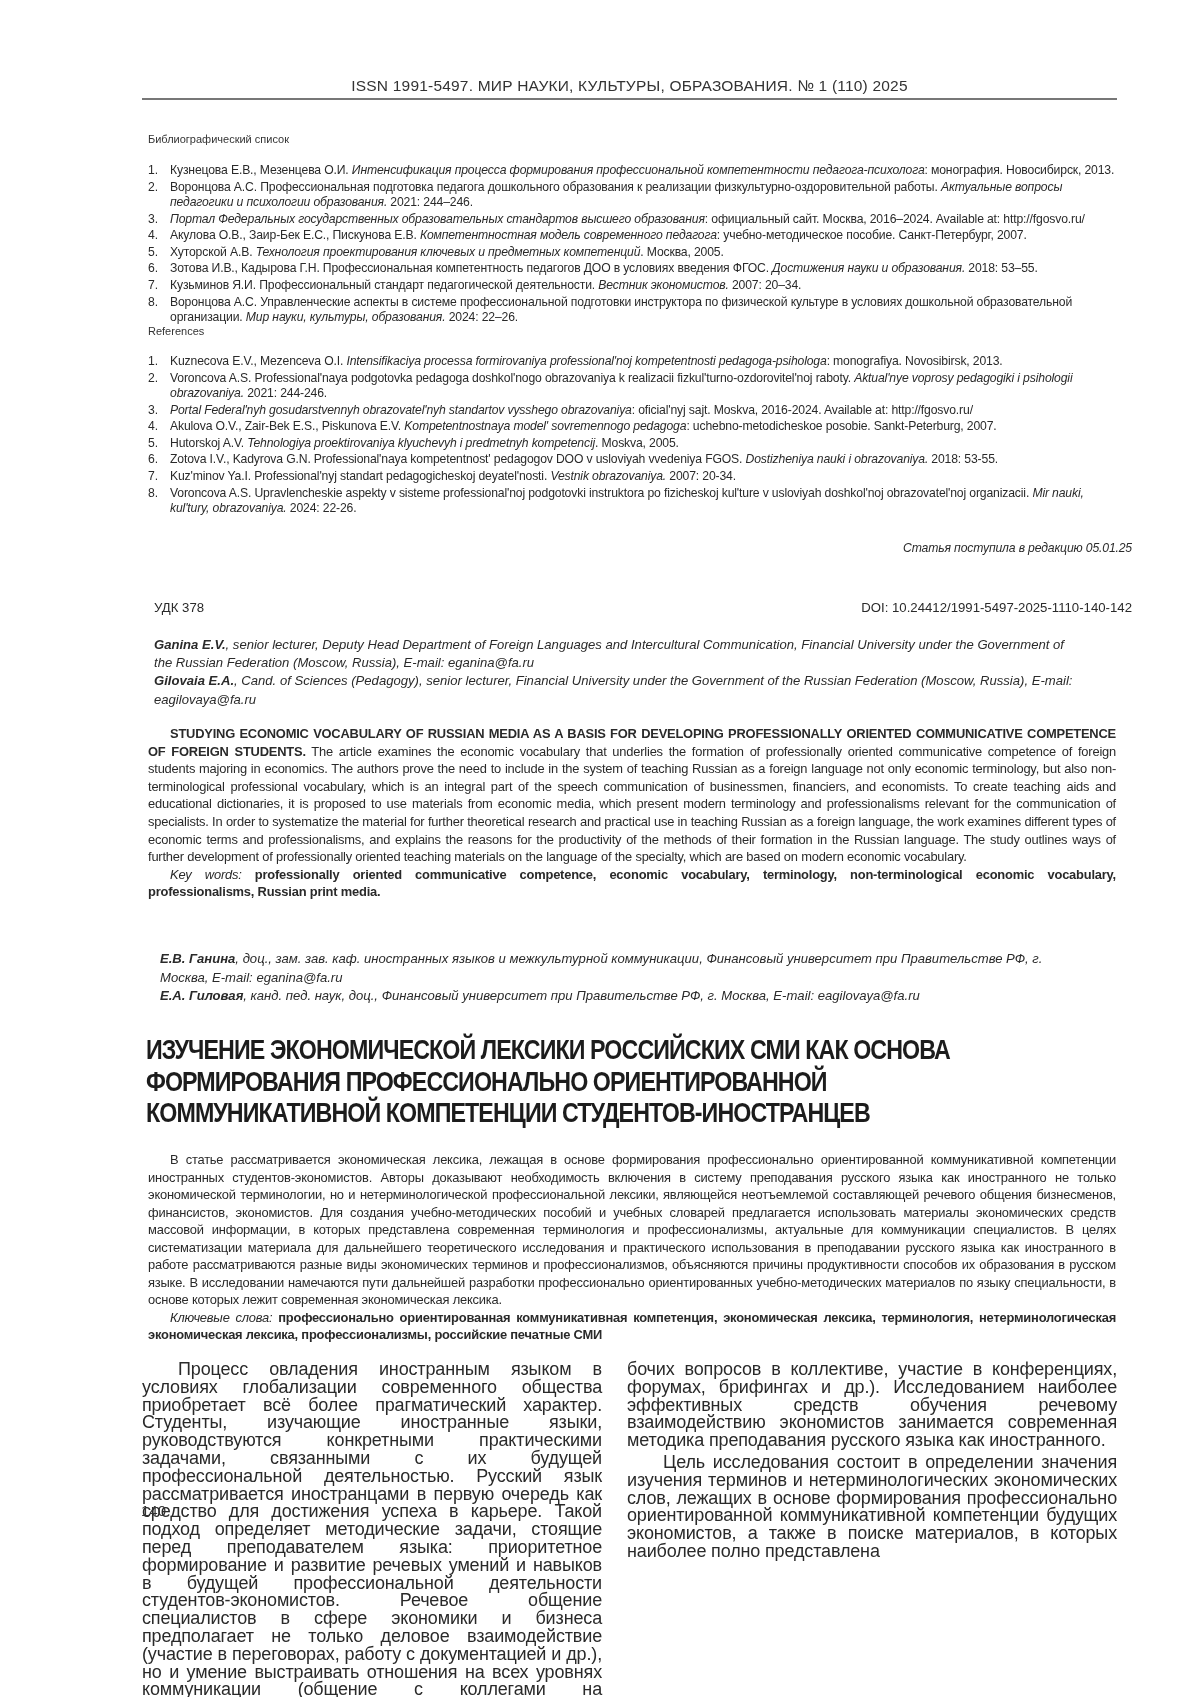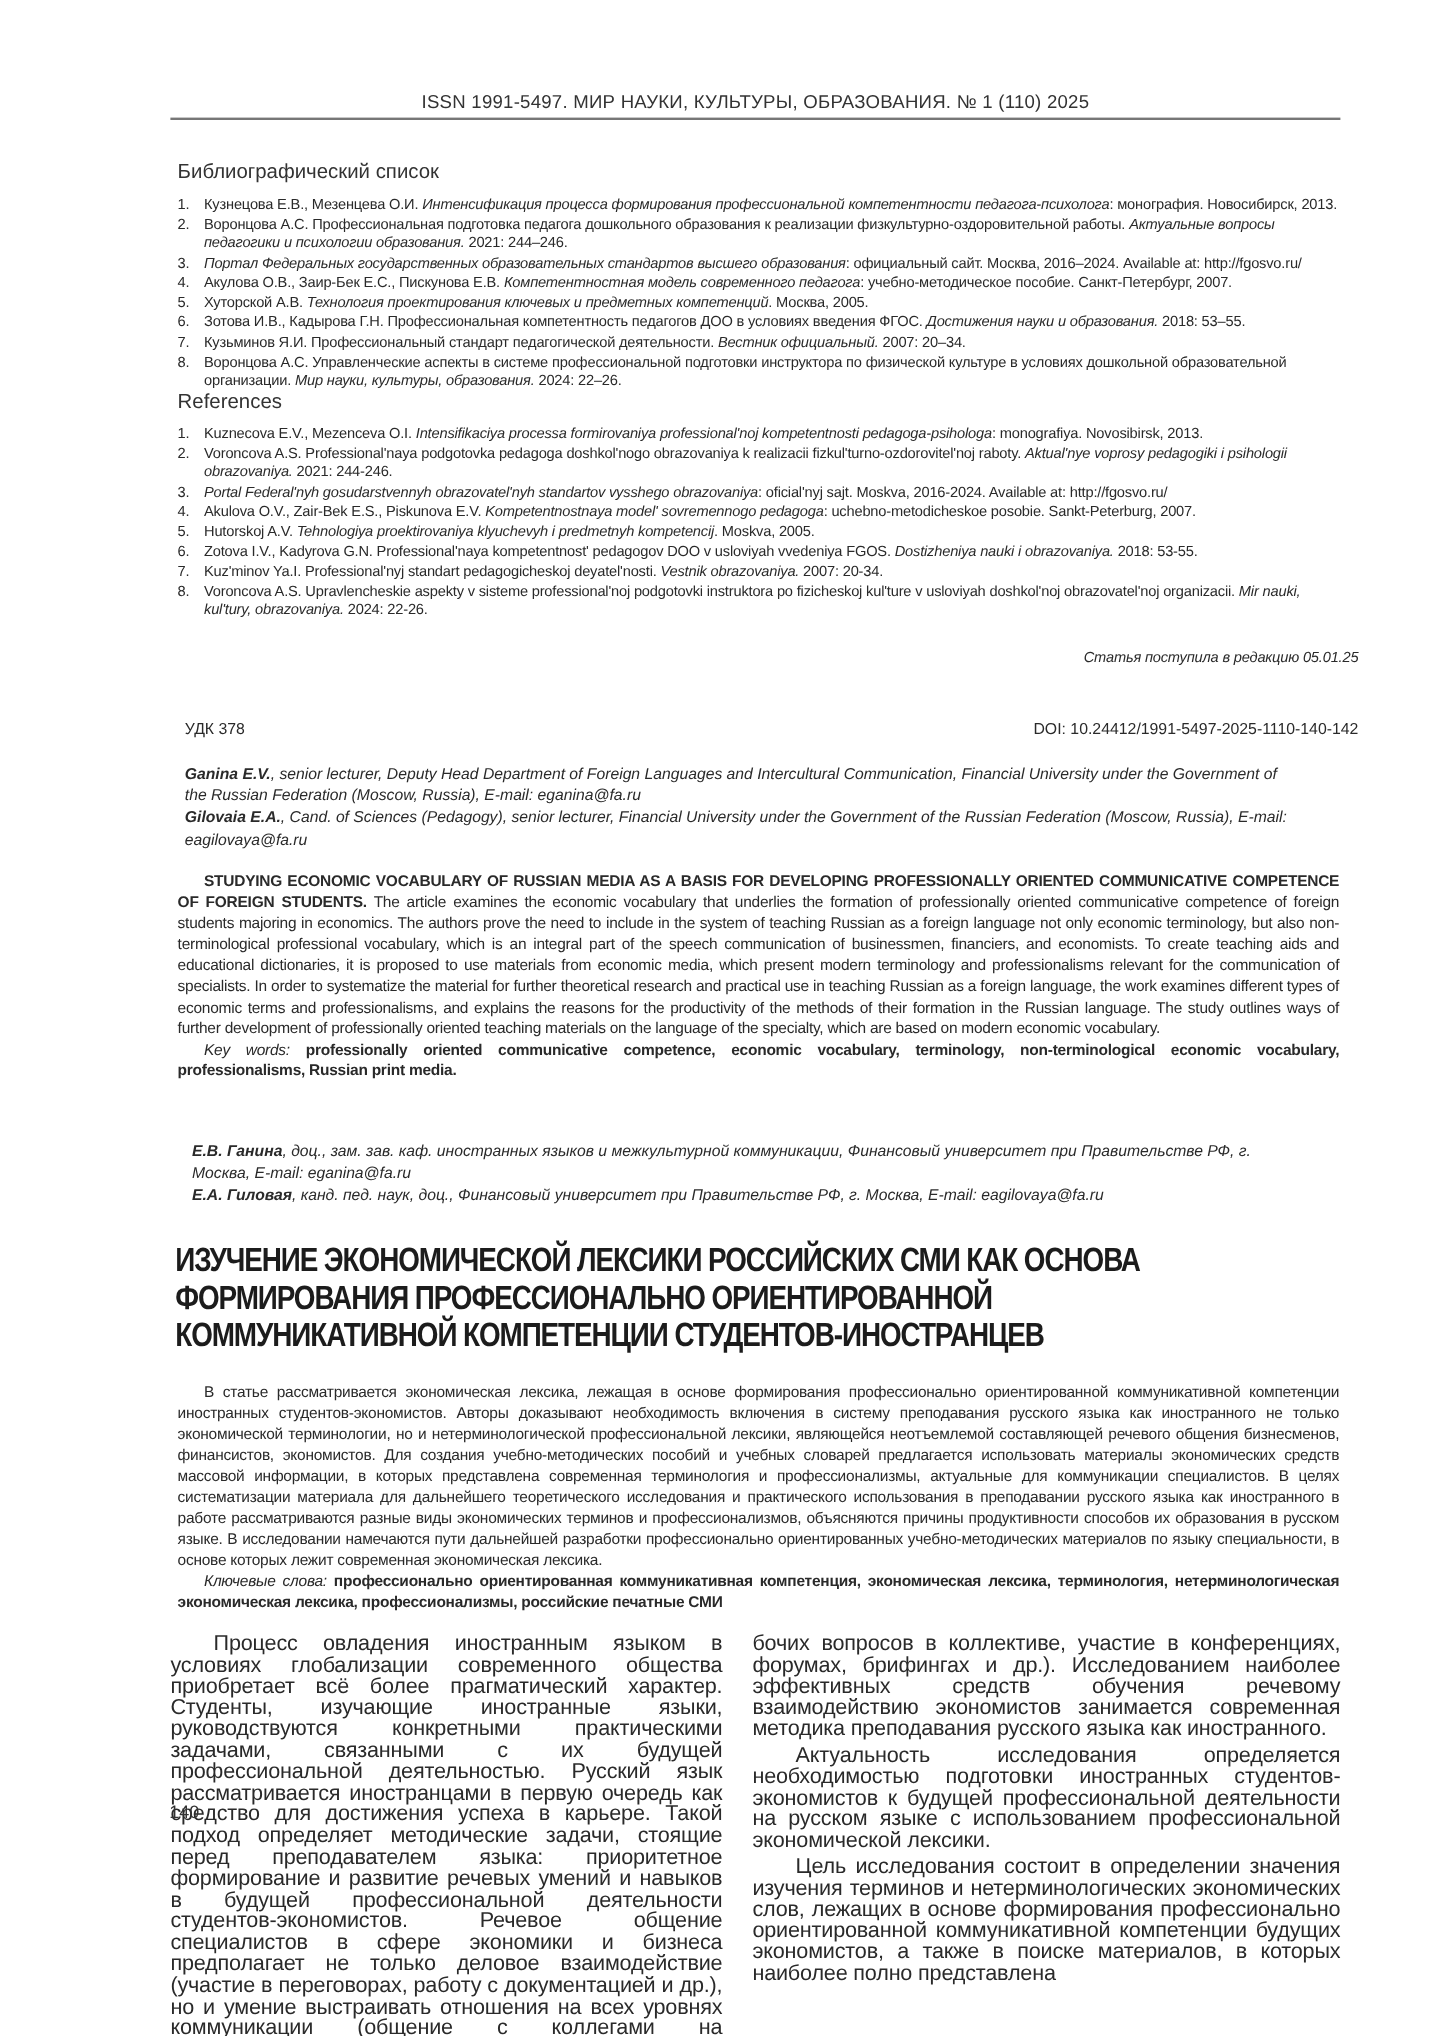--- a/index.html
+++ b/index.html
@@ -5,21 +5,21 @@
   html, body { margin: 0; padding: 0; background: #ffffff; }
   body { width: 1200px; height: 1697px; position: relative; overflow: hidden;
          font-family: "Liberation Sans", sans-serif; color: #2a2a2a; }
   .page { position: absolute; left: 0; top: 0; width: 1200px; height: 1697px; padding-left: 16px; }
 
   .running-head { position: absolute; left: 142px; width: 975px; top: 77px;
                   text-align: center; font-size: 15.5px; letter-spacing: 0.2px; color: #333; }
   .head-rule { position: absolute; left: 142px; width: 975px; top: 98px; height: 2px; background: #777; }
 
   .small { font-size: 12.2px; line-height: 15.4px; letter-spacing: -0.15px; }
-  .sec-label { position: absolute; left: 148px; font-size: 17px; color: #333; }
+  .sec-label { position: absolute; left: 148px; font-size: 11px; color: #333; }
 
   ol.refs { position: absolute; left: 148px; width: 968px; margin: 0; padding: 0; list-style: none; }
   ol.refs li { position: relative; padding-left: 22px; margin: 0 0 1.2px 0; }
   ol.refs li .num { position: absolute; left: 0; top: 0; }
   ol.refs li .it { font-style: italic; }
 
   .received { position: absolute; right: 84px; top: 541px; font-style: italic; }
 
   .udk { position: absolute; left: 154px; top: 600px; font-size: 13.2px; }
   .doi { position: absolute; right: 84px; top: 600px; font-size: 13.2px; }
@@ -58,21 +58,21 @@
   <div class="head-rule"></div>
 
   <div class="sec-label" style="top:133px;">Библиографический список</div>
   <ol class="refs small" style="top:163px;">
       <li><span class="num">1.</span><span>Кузнецова Е.В., Мезенцева О.И. </span><span class="it">Интенсификация процесса формирования профессиональной компетентности педагога-психолога</span><span>: монография. Новосибирск, 2013.</span></li>
       <li><span class="num">2.</span><span>Воронцова А.С. Профессиональная подготовка педагога дошкольного образования к реализации физкультурно-оздоровительной работы. </span><span class="it">Актуальные вопросы педагогики и психологии образования.</span><span> 2021: 244–246.</span></li>
       <li><span class="num">3.</span><span></span><span class="it">Портал Федеральных государственных образовательных стандартов высшего образования</span><span>: официальный сайт. Москва, 2016–2024. Available at: http://fgosvo.ru/</span></li>
       <li><span class="num">4.</span><span>Акулова О.В., Заир-Бек Е.С., Пискунова Е.В. </span><span class="it">Компетентностная модель современного педагога</span><span>: учебно-методическое пособие. Санкт-Петербург, 2007.</span></li>
       <li><span class="num">5.</span><span>Хуторской А.В. </span><span class="it">Технология проектирования ключевых и предметных компетенций</span><span>. Москва, 2005.</span></li>
       <li><span class="num">6.</span><span>Зотова И.В., Кадырова Г.Н. Профессиональная компетентность педагогов ДОО в условиях введения ФГОС. </span><span class="it">Достижения науки и образования.</span><span> 2018: 53–55.</span></li>
-      <li><span class="num">7.</span><span>Кузьминов Я.И. Профессиональный стандарт педагогической деятельности. </span><span class="it">Вестник официальный.</span><span> 2007: 20–34.</span></li>
+      <li><span class="num">7.</span><span>Кузьминов Я.И. Профессиональный стандарт педагогической деятельности. </span><span class="it">Вестник экономистов.</span><span> 2007: 20–34.</span></li>
       <li><span class="num">8.</span><span>Воронцова А.С. Управленческие аспекты в системе профессиональной подготовки инструктора по физической культуре в условиях дошкольной образовательной организации. </span><span class="it">Мир науки, культуры, образования.</span><span> 2024: 22–26.</span></li>
     </ol>
 
   <div class="sec-label" style="top:325px;">References</div>
   <ol class="refs small" style="top:354px;">
       <li><span class="num">1.</span><span>Kuznecova E.V., Mezenceva O.I. </span><span class="it">Intensifikaciya processa formirovaniya professional'noj kompetentnosti pedagoga-psihologa</span><span>: monografiya. Novosibirsk, 2013.</span></li>
       <li><span class="num">2.</span><span>Voroncova A.S. Professional'naya podgotovka pedagoga doshkol'nogo obrazovaniya k realizacii fizkul'turno-ozdorovitel'noj raboty. </span><span class="it">Aktual'nye voprosy pedagogiki i psihologii obrazovaniya.</span><span> 2021: 244-246.</span></li>
       <li><span class="num">3.</span><span></span><span class="it">Portal Federal'nyh gosudarstvennyh obrazovatel'nyh standartov vysshego obrazovaniya</span><span>: oficial'nyj sajt. Moskva, 2016-2024. Available at: http://fgosvo.ru/</span></li>
       <li><span class="num">4.</span><span>Akulova O.V., Zair-Bek E.S., Piskunova E.V. </span><span class="it">Kompetentnostnaya model' sovremennogo pedagoga</span><span>: uchebno-metodicheskoe posobie. Sankt-Peterburg, 2007.</span></li>
       <li><span class="num">5.</span><span>Hutorskoj A.V. </span><span class="it">Tehnologiya proektirovaniya klyuchevyh i predmetnyh kompetencij</span><span>. Moskva, 2005.</span></li>
@@ -111,18 +111,17 @@
     <p><span class="indent"></span><span>В статье рассматривается экономическая лексика, лежащая в основе формирования профессионально ориентированной коммуникативной компетенции иностранных студентов-экономистов. Авторы доказывают необходимость включения в систему преподавания русского языка как иностранного не только экономической терминологии, но и нетерминологической профессиональной лексики, являющейся неотъемлемой составляющей речевого общения бизнесменов, финансистов, экономистов. Для создания учебно-методических пособий и учебных словарей предлагается использовать материалы экономических средств массовой информации, в которых представлена современная терминология и профессионализмы, актуальные для коммуникации специалистов. В целях систематизации материала для дальнейшего теоретического исследования и практического использования в преподавании русского языка как иностранного в работе рассматриваются разные виды экономических терминов и профессионализмов, объясняются причины продуктивности способов их образования в русском языке. В исследовании намечаются пути дальнейшей разработки профессионально ориентированных учебно-методических материалов по языку специальности, в основе которых лежит современная экономическая лексика.</span></p>
     <p><span class="indent"></span><span class="kw-label">Ключевые слова:</span><span class="kw"> профессионально ориентированная коммуникативная компетенция, экономическая лексика, терминология, нетерминологическая экономическая лексика, профессионализмы, российские печатные СМИ</span></p>
   </div>
 
   <div class="col col-left">
     <p class="ind">Процесс овладения иностранным языком в условиях глобализации современного общества приобретает всё более прагматический характер. Студенты, изучающие иностранные языки, руководствуются конкретными практическими задачами, связанными с их будущей профессиональной деятельностью. Русский язык рассматривается иностранцами в первую очередь как средство для достижения успеха в карьере. Такой подход определяет методические задачи, стоящие перед преподавателем языка: приоритетное формирование и развитие речевых умений и навыков в будущей профессиональной деятельности студентов-экономистов. Речевое общение специалистов в сфере экономики и бизнеса предполагает не только деловое взаимодействие (участие в переговорах, работу с документацией и др.), но и умение выстраивать отношения на всех уровнях коммуникации (общение с коллегами на профессиональные темы, решение ра-</p>
   </div>
 
   <div class="col col-right">
     <p>бочих вопросов в коллективе, участие в конференциях, форумах, брифингах и др.). Исследованием наиболее эффективных средств обучения речевому взаимодействию экономистов занимается современная методика преподавания русского языка как иностранного.</p>
-    <p class="ind gap">Актуальность исследования определяется необходимостью подготовки иностранных студентов-экономистов к будущей профессиональной деятельности на русском языке с использованием профессиональной экономической лексики.</p>
     <p class="ind gap">Цель исследования состоит в определении значения изучения терминов и нетерминологических экономических слов, лежащих в основе формирования профессионально ориентированной коммуникативной компетенции будущих экономистов, а также в поиске материалов, в которых наиболее полно представлена</p>
   </div>
 
   <div class="page-num">140</div>
 </div>
 
 </body></html>

